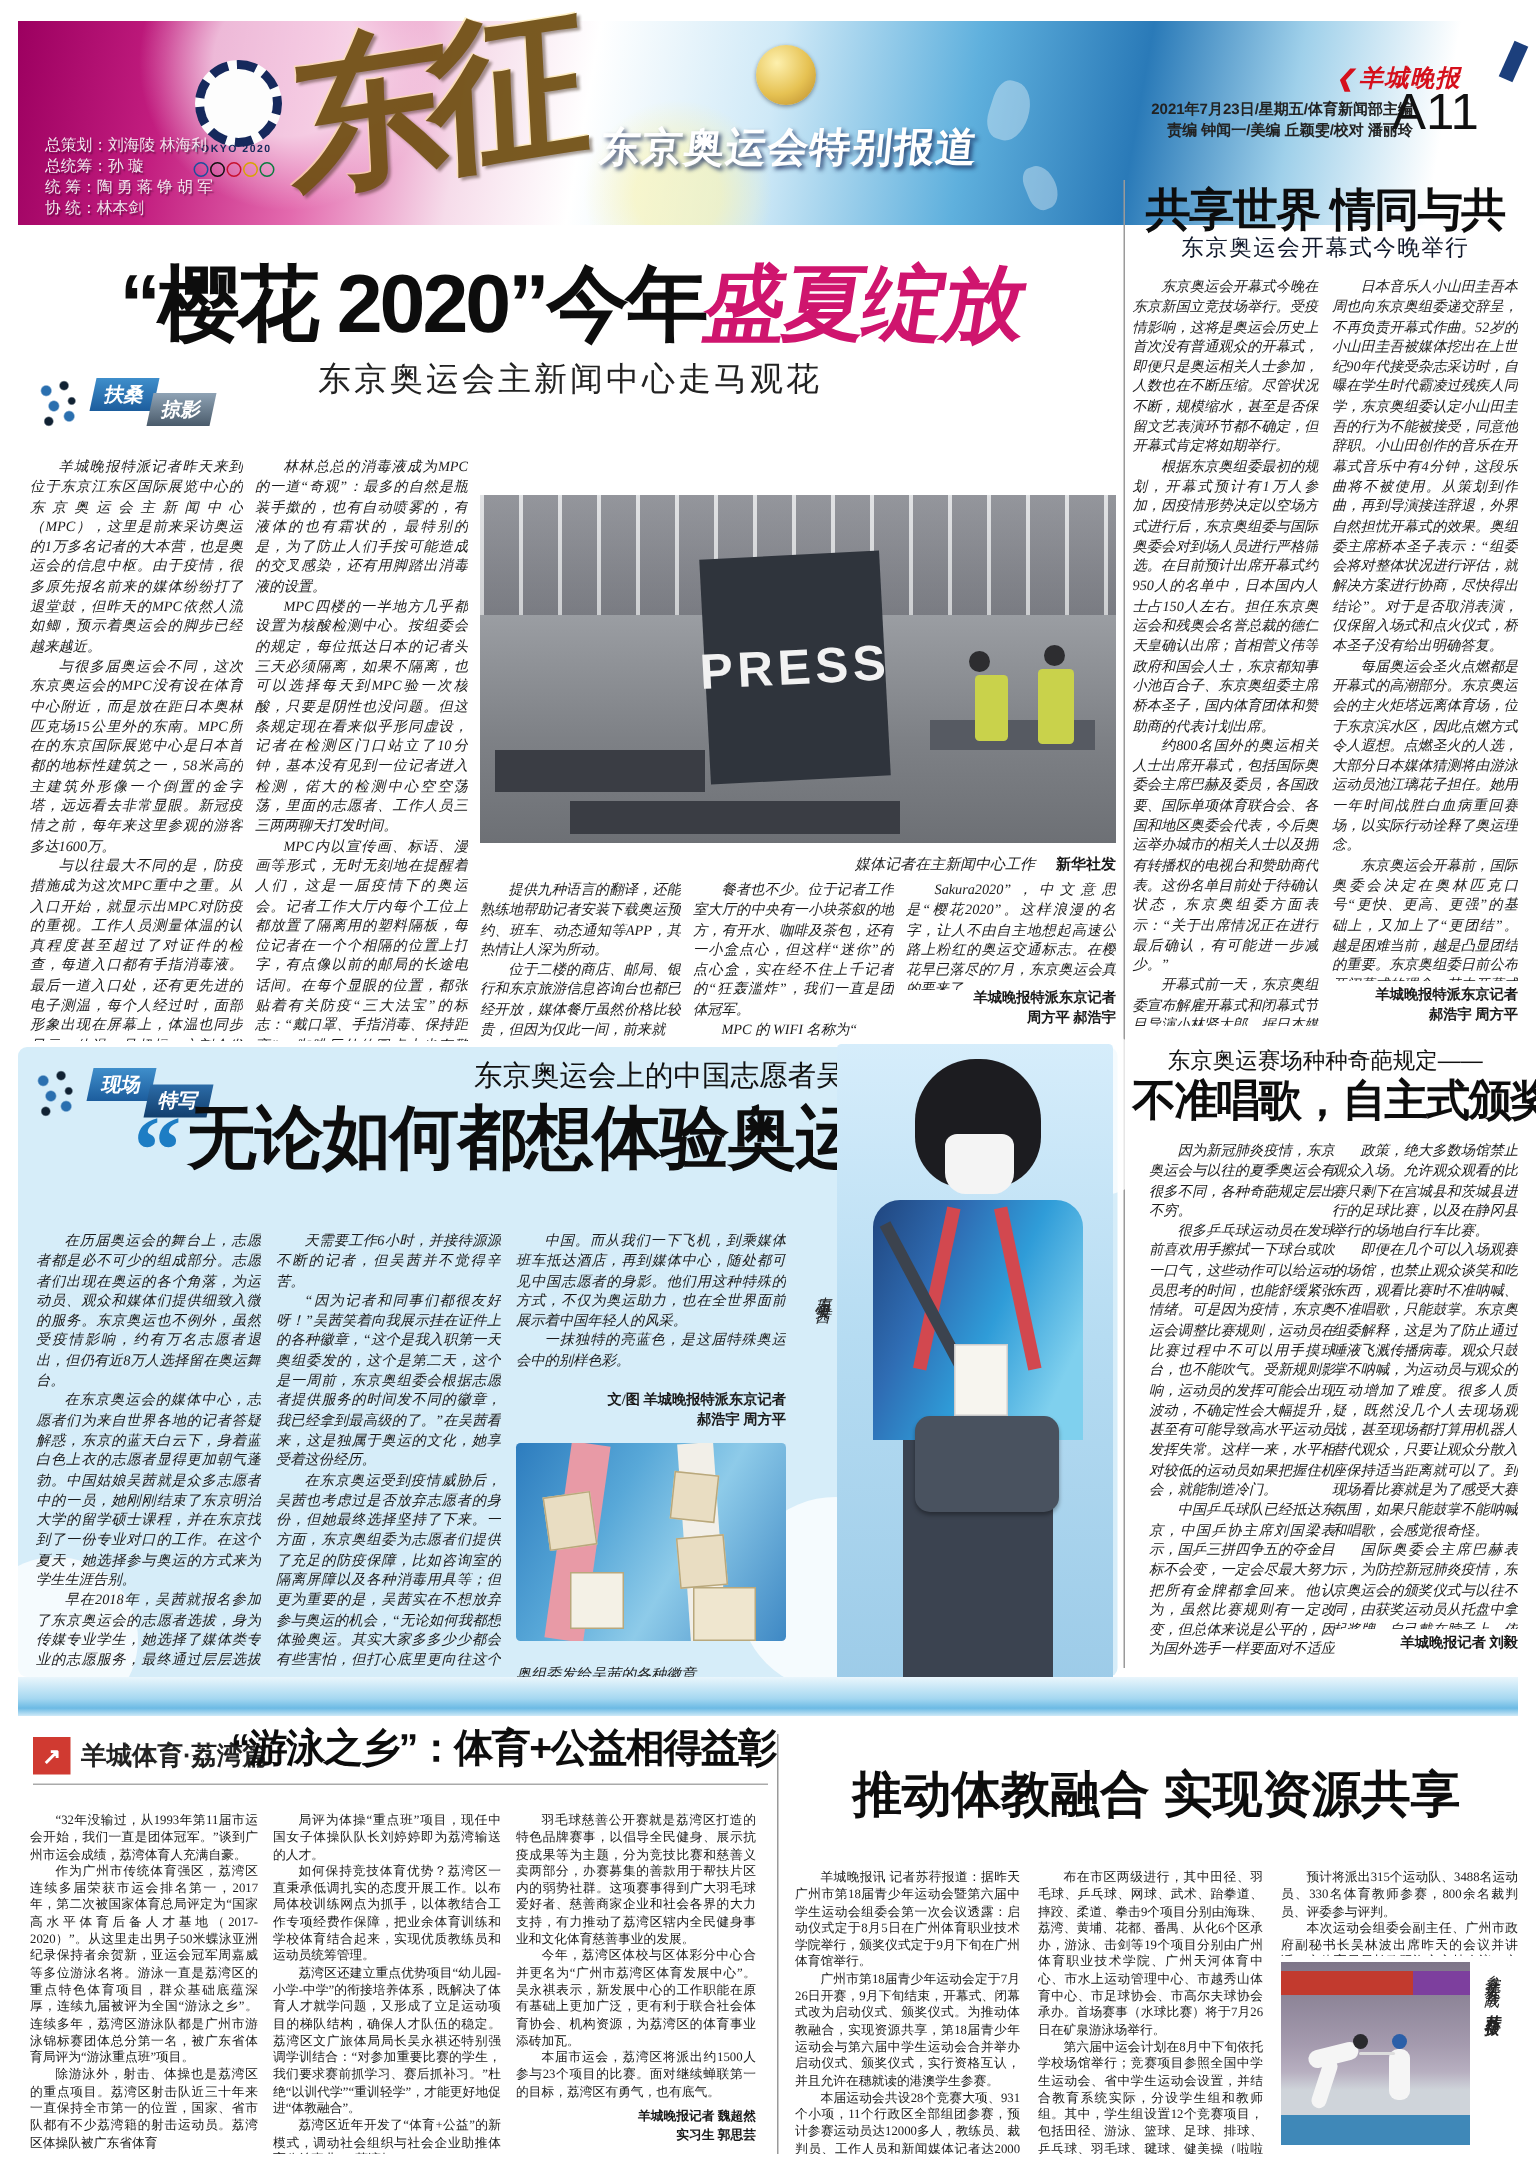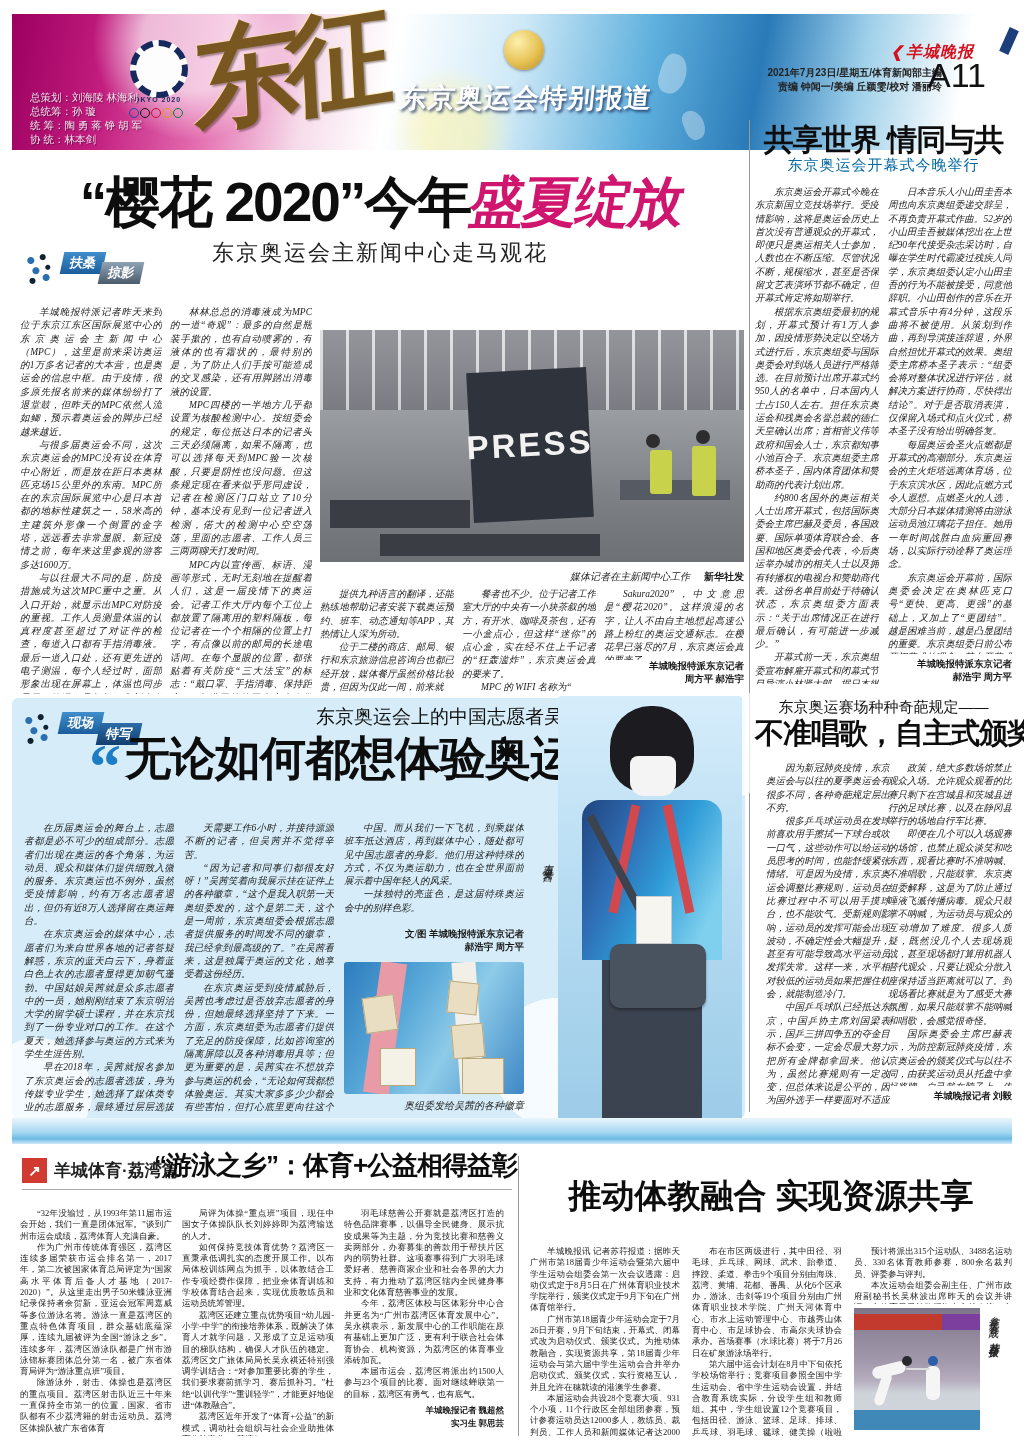--- a/index.html
+++ b/index.html
@@ -48,21 +48,21 @@
   .vrule{width:1px;background:#9a9a9a;}
   
   .h-main{left:16px;top:166px;width:730px;text-align:center;font-family:"Liberation Sans",sans-serif;
     font-weight:bold;font-size:55px;letter-spacing:-2px;color:#0d0d0d;white-space:nowrap;}
   .h-main .pink{color:#cf156e;display:inline-block;transform:skewX(-9deg);}
   .h-sub{left:120px;top:238px;width:520px;text-align:center;font-family:"Liberation Sans",sans-serif;
     font-size:22px;color:#222;letter-spacing:2px;}
   .open-h{left:755px;top:120px;width:257px;text-align:center;font-family:"Liberation Sans",sans-serif;
     font-weight:bold;font-size:30px;letter-spacing:-1px;color:#0d0d0d;white-space:nowrap;}
   .open-sub{left:755px;top:156px;width:257px;text-align:center;font-family:"Liberation Sans",sans-serif;
-    font-size:15px;color:#0369a1;letter-spacing:1px;}
+    font-size:15px;color:#0f172a;letter-spacing:1px;}
   .feat-kicker{left:60px;top:704px;width:560px;text-align:right;font-family:"Liberation Sans",sans-serif;
     font-size:19px;color:#111;}
   .feat-h{left:60px;top:728px;width:580px;text-align:center;white-space:nowrap;}
   .feat-h .qt{font-size:64px;font-weight:bold;color:#1d7dc4;font-family:"Liberation Serif",serif;
     vertical-align:-14px;line-height:0;}
   .feat-h .txt{font-family:"Liberation Sans",sans-serif;font-weight:bold;font-size:46px;color:#0d0d0d;letter-spacing:-1px;}
   .rules-kicker{left:755px;top:698px;width:257px;text-align:center;font-family:"Liberation Sans",sans-serif;
     font-size:15px;color:#111;}
   .rules-h{left:755px;top:714px;width:257px;text-align:center;font-family:"Liberation Sans",sans-serif;
     font-weight:bold;font-size:29px;letter-spacing:-1px;color:#0d0d0d;white-space:nowrap;}
@@ -206,21 +206,21 @@
   <div class="abs caprow">
     <span class="caption">媒体记者在主新闻中心工作</span>
     <span style="font-weight:bold;font-size:10px;margin-left:10px">新华社发</span>
   </div>
 
   <div class="abs col" style="left:320px;top:588px;width:134px;height:106px">
       <p class="para">提供九种语言的翻译，还能熟练地帮助记者安装下载奥运预约、班车、动态通知等APP，其热情让人深为所动。</p>
       <p class="para">位于二楼的商店、邮局、银行和东京旅游信息咨询台也都已经开放，媒体餐厅虽然价格比较贵，但因为仅此一间，前来就</p>
     </div>
   <div class="abs col" style="left:462px;top:588px;width:134px;height:106px">
-      <p class="para">餐者也不少。位于记者工作室大厅的中央有一小块茶叙的地方，有开水、咖啡及茶包，还有一小盒点心，但这样“迷你”的点心盒，实在经不住上千记者的“狂轰滥炸”，东京奥运会真的要来了。</p>
+      <p class="para">餐者也不少。位于记者工作室大厅的中央有一小块茶叙的地方，有开水、咖啡及茶包，还有一小盒点心，但这样“迷你”的点心盒，实在经不住上千记者的“狂轰滥炸”，我们一直是团体冠军。</p>
       <p class="para">MPC 的 WIFI 名称为“</p>
     </div>
   <div class="abs" style="left:604px;top:588px;width:140px;height:106px">
     <div class="col" style="width:140px;height:72px">
         <p class="para">Sakura2020”，中文意思是“樱花2020”。这样浪漫的名字，让人不由自主地想起高速公路上粉红的奥运交通标志。在樱花早已落尽的7月，东京奥运会真的要来了。</p>
       </div>
     <div class="byline">羊城晚报特派东京记者</div>
     <div class="byline">周方平 郝浩宇</div>
   </div>
 
@@ -279,21 +279,21 @@
     <div class="byline">郝浩宇 周方平</div>
     <div class="photo-badges" style="position:relative">
       <div class="abs ribbon-pink"></div>
       <div class="abs ribbon-white"></div>
       <div class="abs badge-sq" style="left:20px;top:34px;width:30px;height:34px;transform:rotate(-8deg)"></div>
       <div class="abs badge-sq" style="left:104px;top:20px;width:28px;height:30px;transform:rotate(6deg)"></div>
       <div class="abs badge-sq" style="left:108px;top:62px;width:30px;height:32px;transform:rotate(-5deg)"></div>
       <div class="abs badge-sq" style="left:36px;top:86px;width:34px;height:36px;background:#f4f1e6"></div>
       <div class="abs badge-sq" style="left:118px;top:96px;width:40px;height:34px;background:#efe6cf"></div>
     </div>
-    <div style="text-align:right;margin-top:5px" class="caption">奥组委发给吴茜的各种徽章</div>
+    <div style="text-align:left;margin-top:15px" class="caption">奥组委发给吴茜的各种徽章</div>
   </div>
   <div class="abs vcap" style="left:540px;top:856px">志愿者吴茜</div>
   <div class="abs photo-portrait">
     <div class="abs hair"></div>
     <div class="abs mask"></div>
     <div class="abs shirt"></div>
     <div class="abs lan1"></div>
     <div class="abs lan2"></div>
     <div class="abs strap"></div>
     <div class="abs idcard"></div>

